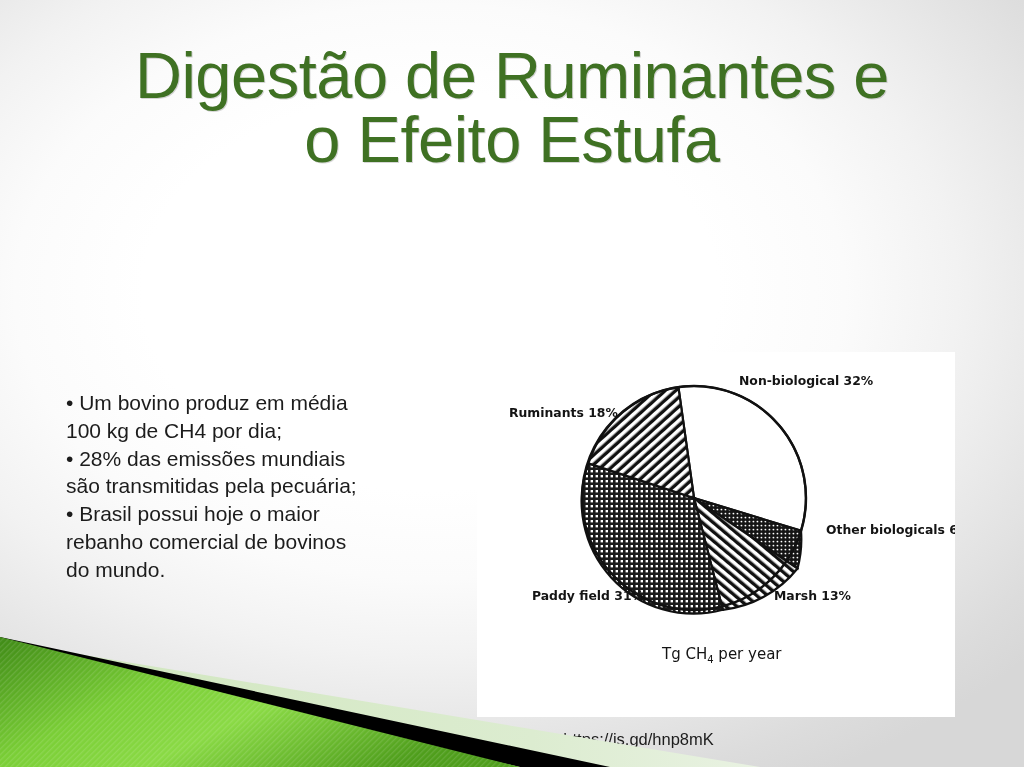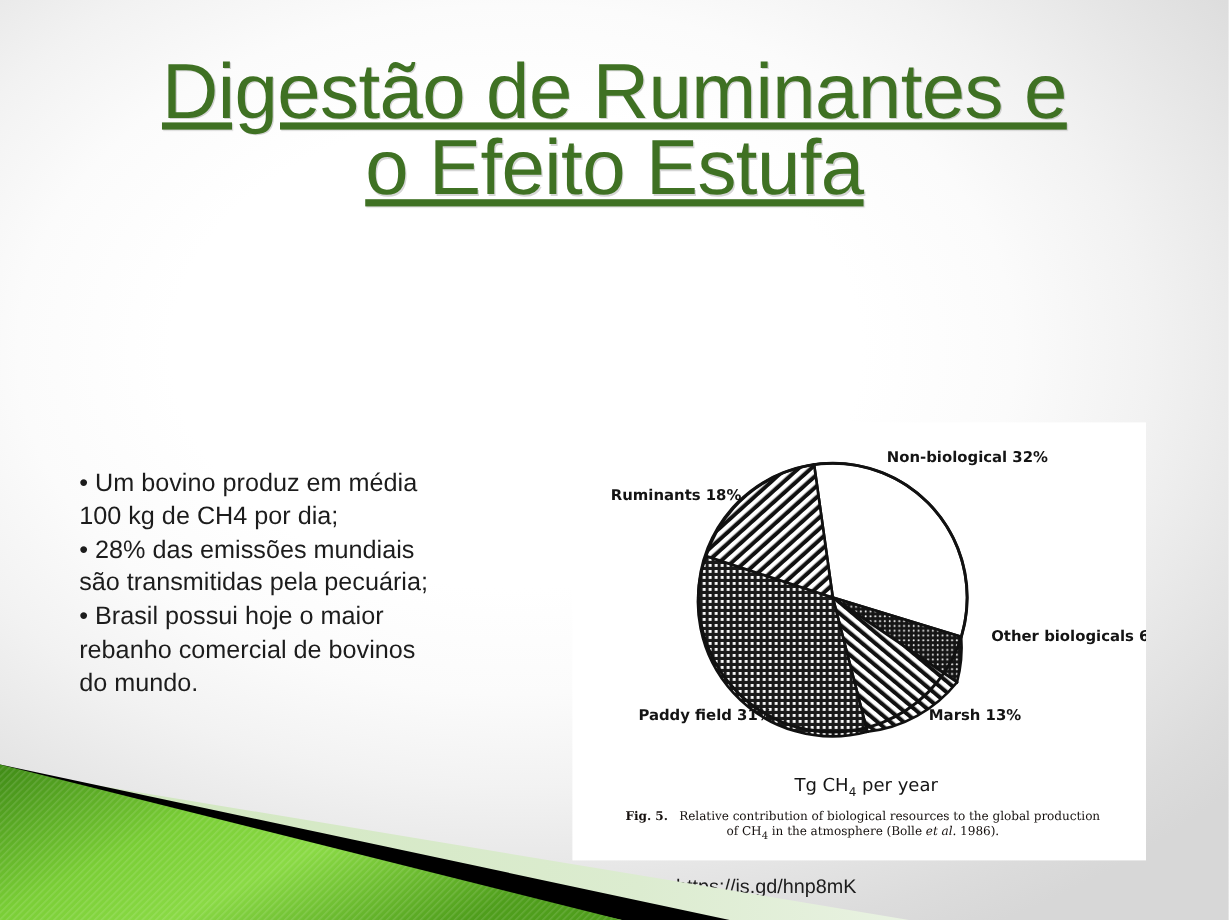--- a/index.html
+++ b/index.html
@@ -35,21 +35,20 @@
     top: 44px;
     width: 944px;
     text-align: center;
     color: #3f7123;
     font-size: 65px;
     line-height: 0.99;
     font-weight: normal;
     letter-spacing: -0.5px;
     text-shadow: 1px 1px 0 rgba(120,120,120,0.30);
     white-space: pre-line;
-    text-decoration: underline;
   }
 
   
   .bullets {
     position: absolute;
     left: 66px;
     top: 389px;
     width: 390px;
     color: #1c1c1c;
     font-size: 21px;
@@ -175,24 +174,20 @@
         <text x="32" y="65" text-anchor="start">Ruminants 18%</text>
       </g>
 
       <g>
         <text x="185" y="307" font-family="DejaVu Sans, Liberation Sans, sans-serif" font-size="15" fill="#141414">
           <tspan>Tg CH</tspan><tspan dy="4" font-size="10">4</tspan><tspan dy="-4"> per year</tspan>
         </text>
       </g>
     </svg>
 
-    <div class="fig-caption">
-      <b>Fig. 5.</b>&nbsp;&nbsp;&nbsp;<span>Relative contribution of biological resources to the global production</span><br>
-      <span>of CH</span><sub>4</sub><span> in the atmosphere (Bolle </span><i>et al.</i><span> 1986).</span>
-    </div>
   </div>
 
   <div class="source">Fonte: https://is.gd/hnp8mK</div>
 
   <svg class="banner" viewBox="0 0 1024 160" preserveAspectRatio="none">
     <defs>
       <linearGradient id="grad-green" x1="0" y1="0" x2="1" y2="0.5">
         <stop offset="0%" stop-color="#3f8a16"></stop>
         <stop offset="38%" stop-color="#7ace36"></stop>
         <stop offset="62%" stop-color="#8ada45"></stop>

